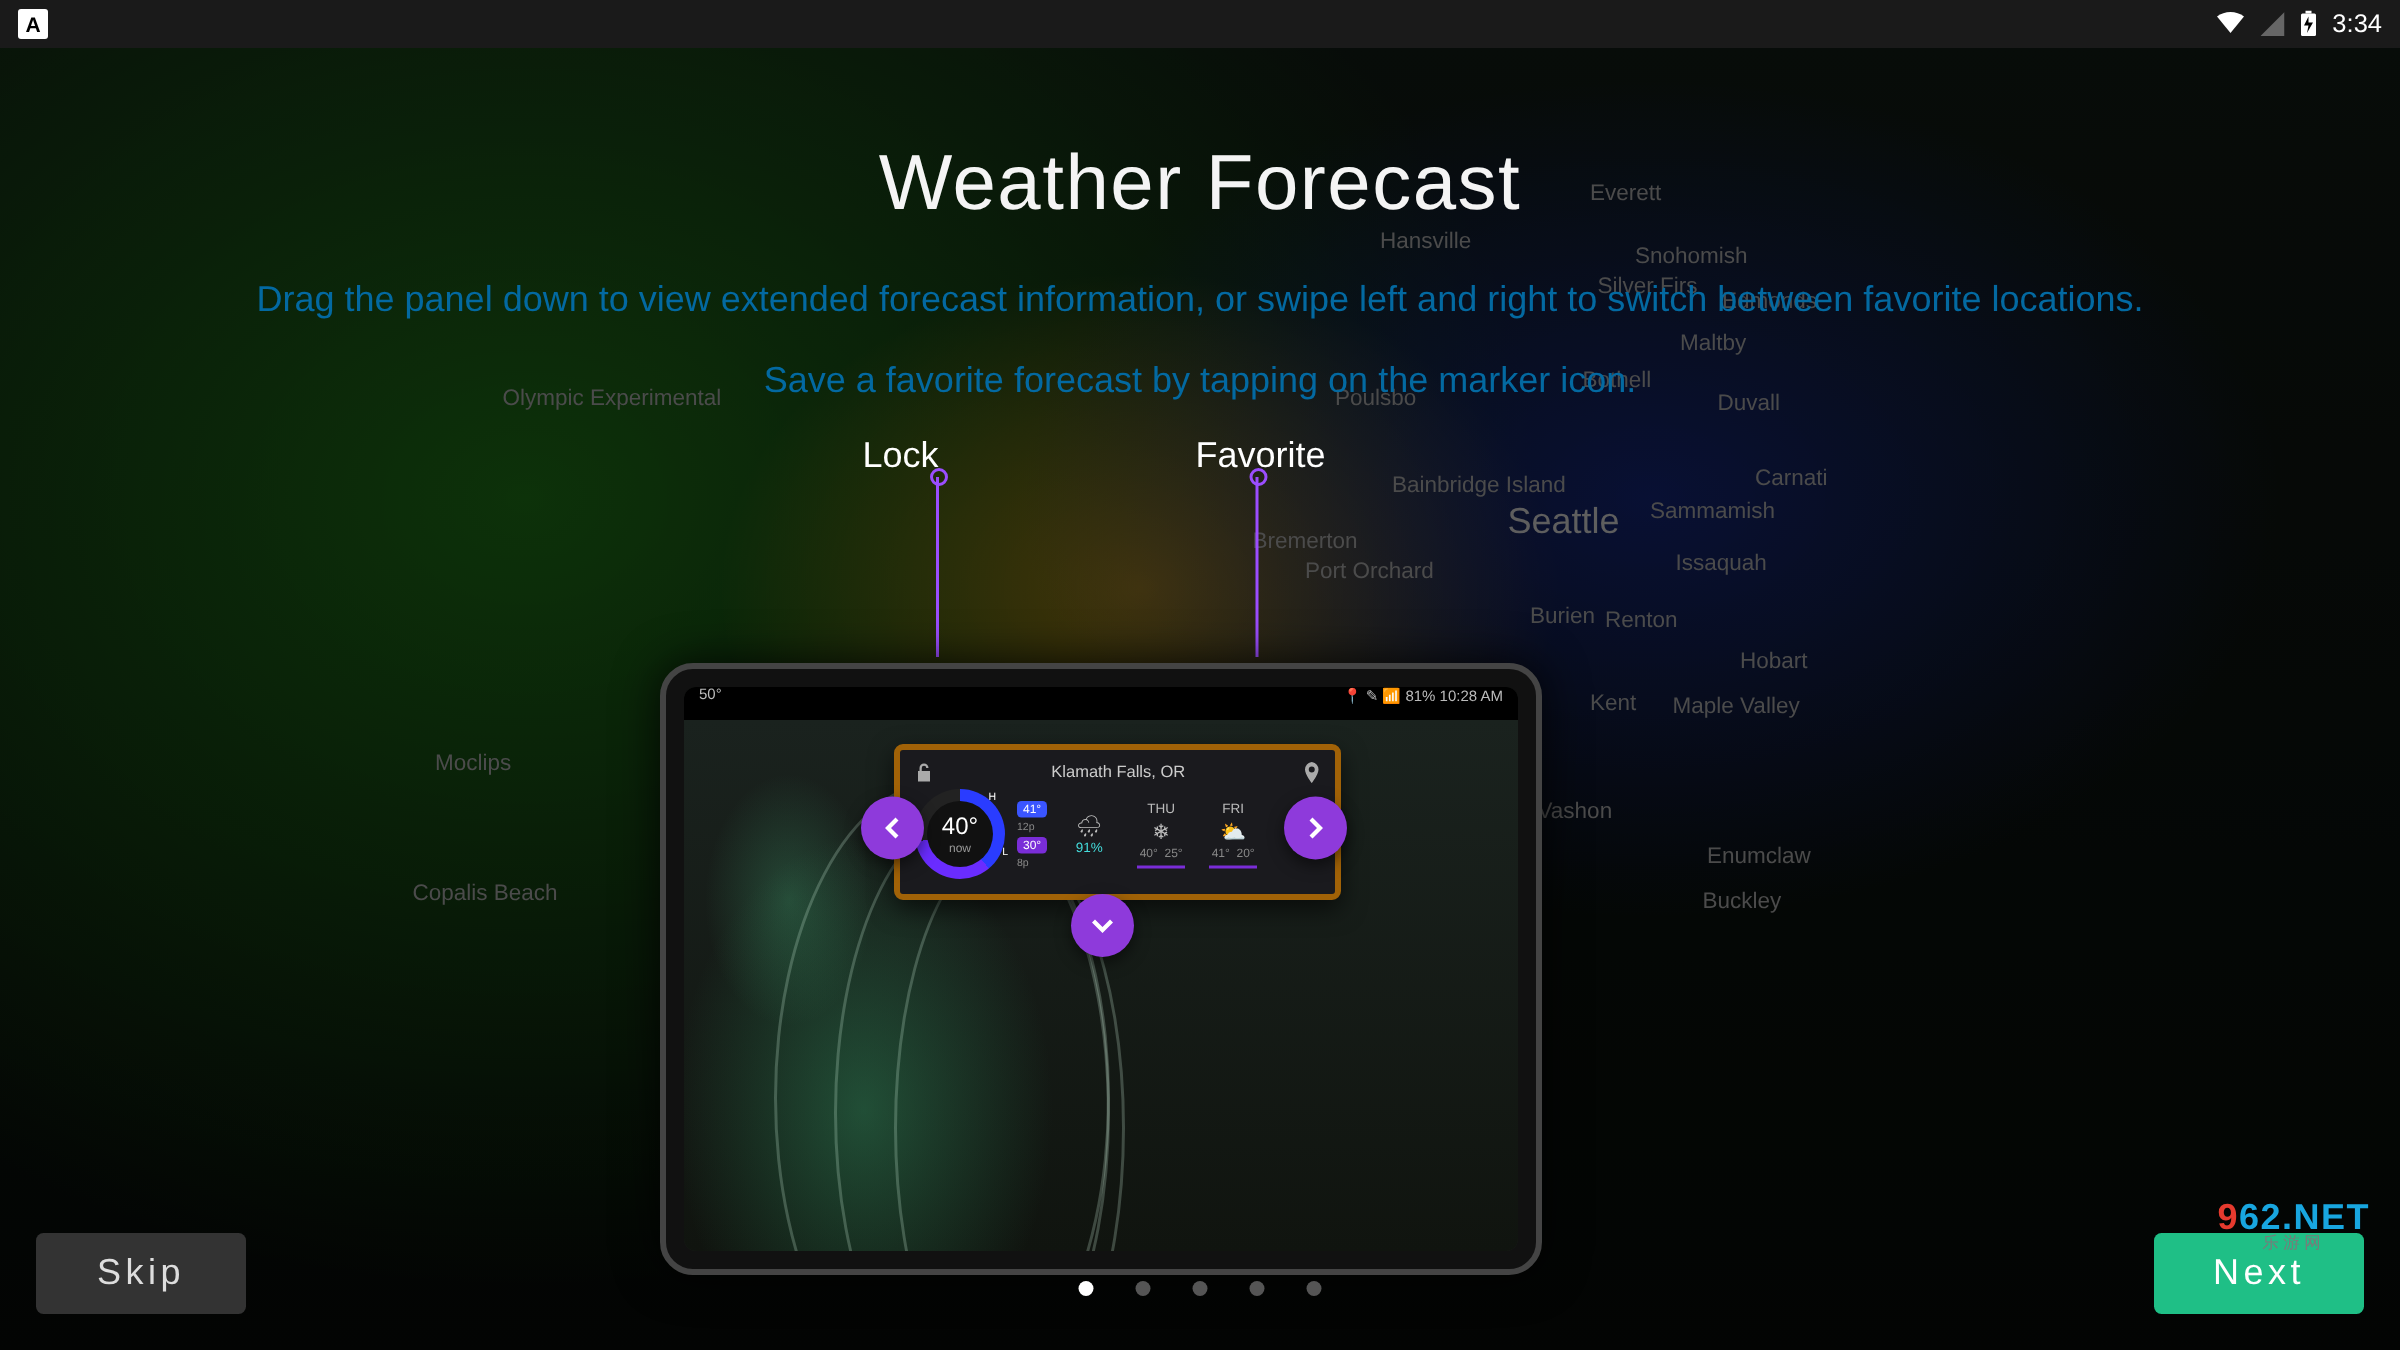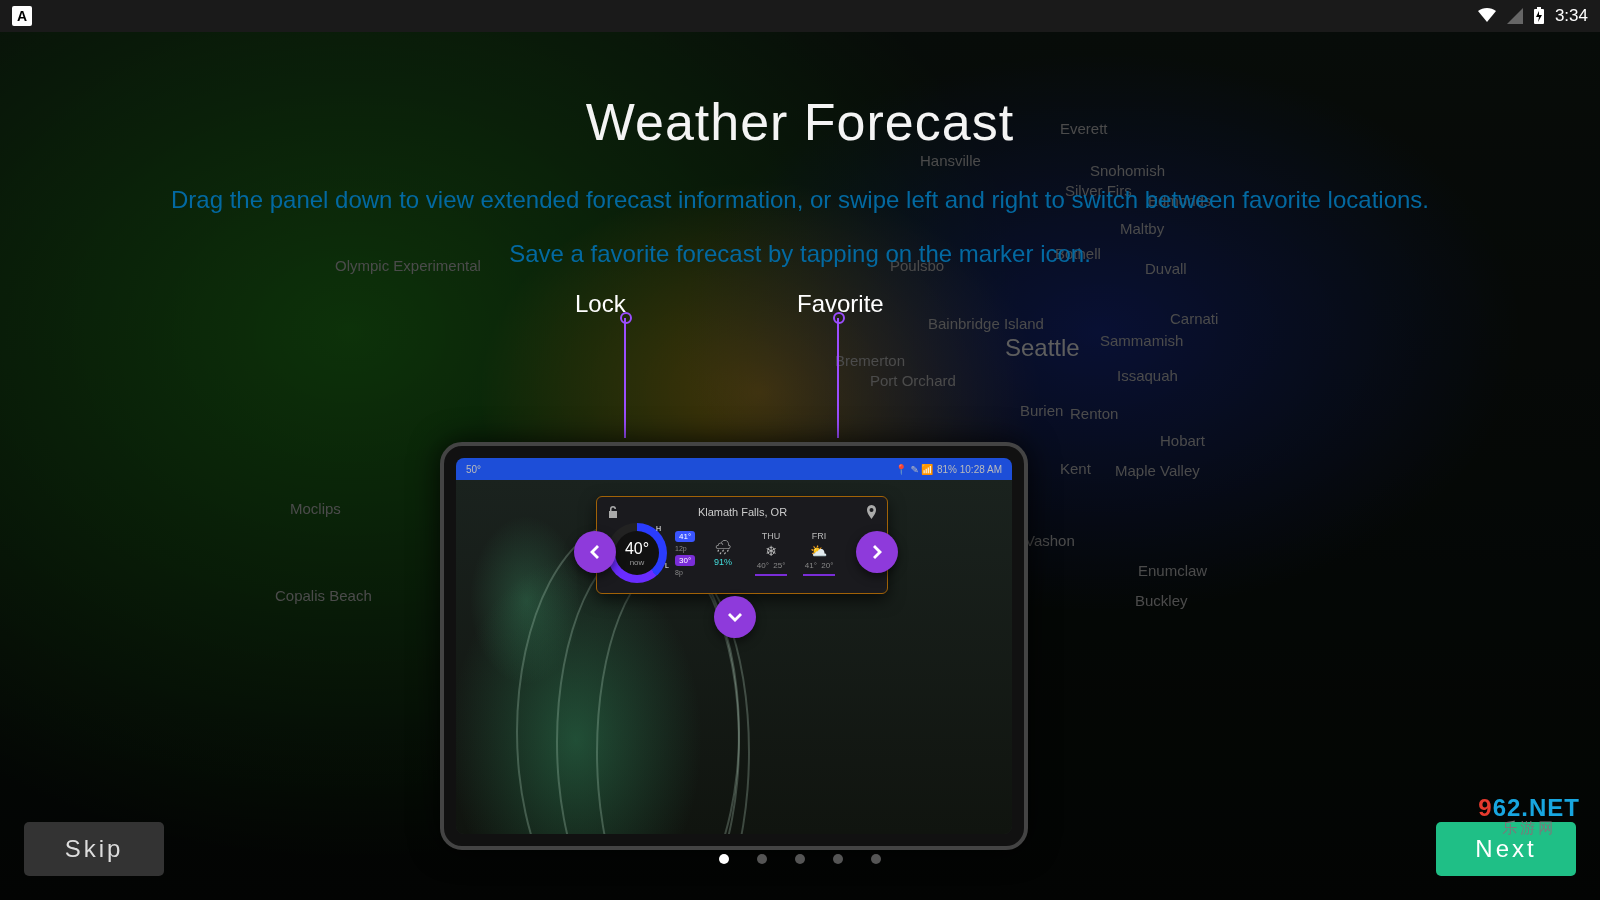--- a/index.html
+++ b/index.html
@@ -24,30 +24,30 @@
   .desc{margin:0 auto;max-width:1300px;text-align:center;font-size:24px;line-height:1.5;color:#0369a1;font-weight:400}
   .desc p{margin:18px 0}
   
   .callouts{position:relative;height:60px;margin-top:14px}
   .cl-label{position:absolute;top:0;font-size:24px;color:#fff;font-weight:400}
   .cl-line{position:absolute;width:2px;background:#9b4dff;top:28px;height:120px}
   .cl-dot{position:absolute;width:8px;height:8px;border-radius:50%;border:2px solid #9b4dff;background:transparent;top:22px}
   
   .tablet{position:absolute;left:440px;top:410px;width:580px;height:400px;border:4px solid #444;border-radius:22px;background:#111;overflow:hidden;box-shadow:0 0 30px rgba(0,0,0,.8)}
   .tablet-inner{position:absolute;inset:12px;border-radius:8px;background:#1b1f1c;overflow:hidden}
-  .tbl-status{height:22px;display:flex;justify-content:space-between;align-items:center;padding:0 10px;font-size:10px;color:#bbb;background:#1d4ed8}
+  .tbl-status{height:22px;display:flex;justify-content:space-between;padding:0 10px;font-size:10px;color:#bbb;background:#000000}
   .tbl-map{position:absolute;top:22px;left:0;right:0;bottom:0;
     background:
       radial-gradient(180px 260px at 120px 260px,rgba(60,180,120,.35),transparent 70%),
       radial-gradient(80px 120px at 70px 120px,rgba(80,200,140,.25),transparent 70%),
       linear-gradient(#1a221e,#10140f);
   }
   .tbl-map .curve{position:absolute;border:2px solid rgba(200,230,210,.25);border-radius:50%}
   
-  .panel{position:absolute;top:38px;left:140px;width:270px;background:#1a1a1e;border:1px solid #a16207;border-radius:6px;padding:8px 10px 10px;box-shadow:0 6px 16px rgba(0,0,0,.6)}
+  .panel{position:absolute;top:38px;left:140px;width:270px;background:#1a1a1e;border:4px solid #a16207;border-radius:6px;padding:8px 10px 10px;box-shadow:0 6px 16px rgba(0,0,0,.6)}
   .panel-top{display:flex;align-items:center;justify-content:space-between;margin-bottom:4px;color:#ccc;font-size:11px}
   .panel-top .loc{flex:1;text-align:center}
   .panel-body{display:flex;align-items:center;gap:8px}
   .dial{width:60px;height:60px;border-radius:50%;background:conic-gradient(#2a3cff 0 140deg,#6a2cff 140deg 260deg,#222 260deg 360deg);display:flex;align-items:center;justify-content:center;position:relative}
   .dial-inner{width:44px;height:44px;border-radius:50%;background:#111;display:flex;flex-direction:column;align-items:center;justify-content:center;color:#fff}
   .dial-inner .t{font-size:16px;font-weight:500}
   .dial-inner .n{font-size:8px;color:#999}
   .badges{display:flex;flex-direction:column;gap:3px;font-size:8px}
   .badge{padding:1px 4px;border-radius:3px;color:#fff}
   .b-h{background:#3a55ff}.b-l{background:#7a2dd8}
@@ -60,21 +60,21 @@
   
   .skip{position:absolute;left:24px;bottom:24px;width:140px;height:54px;background:#333;border-radius:5px;display:flex;align-items:center;justify-content:center;font-size:24px;color:#ddd;letter-spacing:3px;font-weight:300}
   .next{position:absolute;right:24px;bottom:24px;width:140px;height:54px;background:#1fbf86;border-radius:5px;display:flex;align-items:center;justify-content:center;font-size:24px;color:#fff;letter-spacing:3px;font-weight:300}
   .dots{position:absolute;bottom:36px;left:50%;transform:translateX(-50%);display:flex;gap:28px}
   .dot{width:10px;height:10px;border-radius:50%;background:#555}
   .dot.active{background:#fff}
   
   .wm{position:absolute;right:20px;bottom:64px;text-align:center;line-height:1.05}
   .wm .n1{font-size:24px;font-weight:800;letter-spacing:1px}
   .wm .n1 .nine{color:#e63a2e}.wm .n1 .rest{color:#18a6e0}
-  .wm .n2{font-size:15px;color:#7a7a7a;letter-spacing:3px}
+  .wm .n2{font-size:11px;color:#7a7a7a;letter-spacing:3px}
   svg{display:block}
 </style>
 </head>
 <body>
 
 <div class="statusbar">
   <div class="left">
     <div class="A">A</div>
   </div>
   <div class="right">

